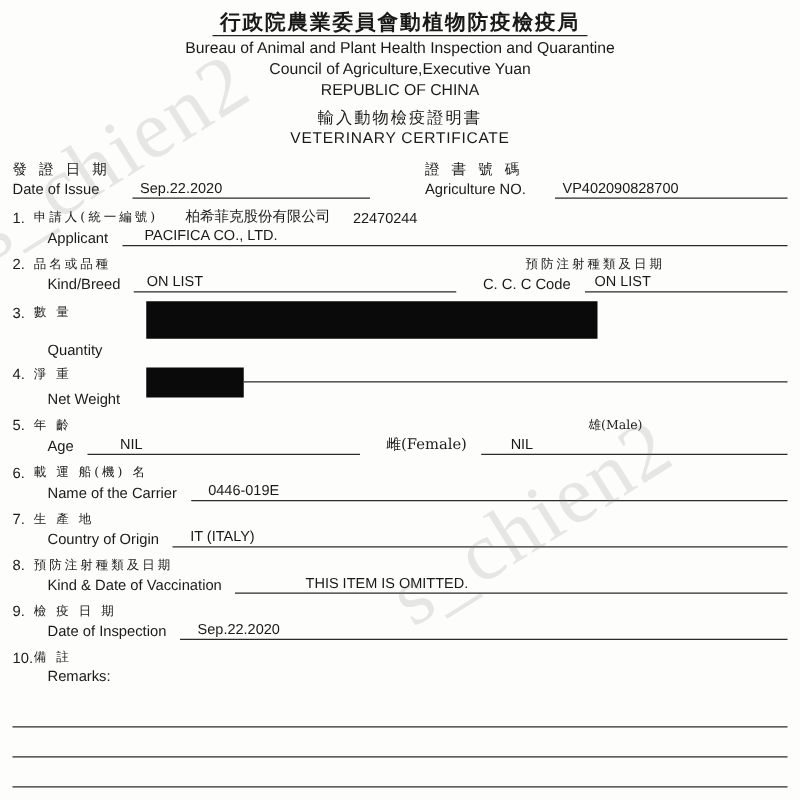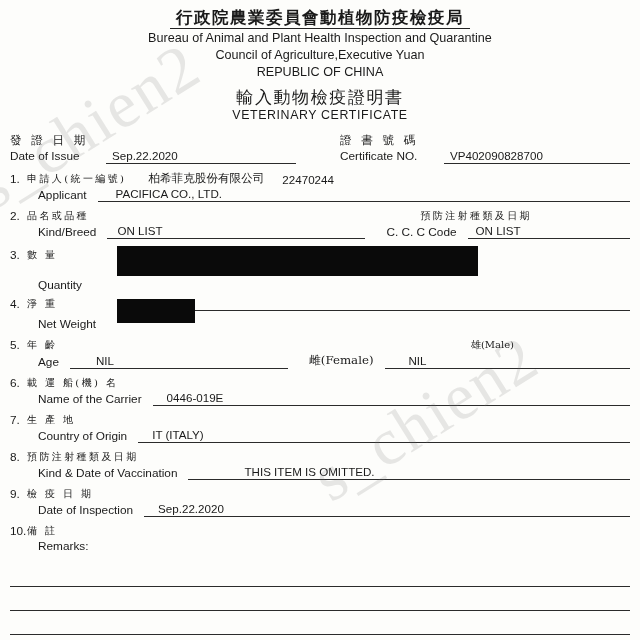--- a/index.html
+++ b/index.html
@@ -59,21 +59,21 @@
     position: absolute;
     left: -4px; right: -4px; bottom: 0;
     border-bottom: 1.2px solid #222;
   }
   .hdr .en1, .hdr .en2, .hdr .en3 {
     font-size: 12.6px;
     margin-top: 2px;
   }
   .hdr .cn-sub {
     font-family: "DejaVu Serif", serif;
-    font-size: 17px;
+    font-size: 13px;
     letter-spacing: 1.6px;
     margin-top: 7px;
   }
   .hdr .en-sub {
     font-size: 12.4px;
     letter-spacing: 0.6px;
     margin-top: 1px;
   }
 
   
@@ -190,21 +190,21 @@
       </div>
       <div class="issue-val-row">
         <div class="ul" style="flex:0 0 190px;">
           <span class="inner">Sep.22.2020</span>
         </div>
       </div>
     </div>
     <div class="issue-right">
       <div class="two-line-lbl">
         <div class="l1">證 書 號 碼</div>
-        <div class="l2">Certificate NO.</div>
+        <div class="l2">Agriculture NO.</div>
       </div>
       <div class="cert-val-row">
         <div class="ul" style="flex:1 1 auto;">
           <span class="inner">VP402090828700</span>
         </div>
       </div>
     </div>
   </div>
 
   <div class="item">

